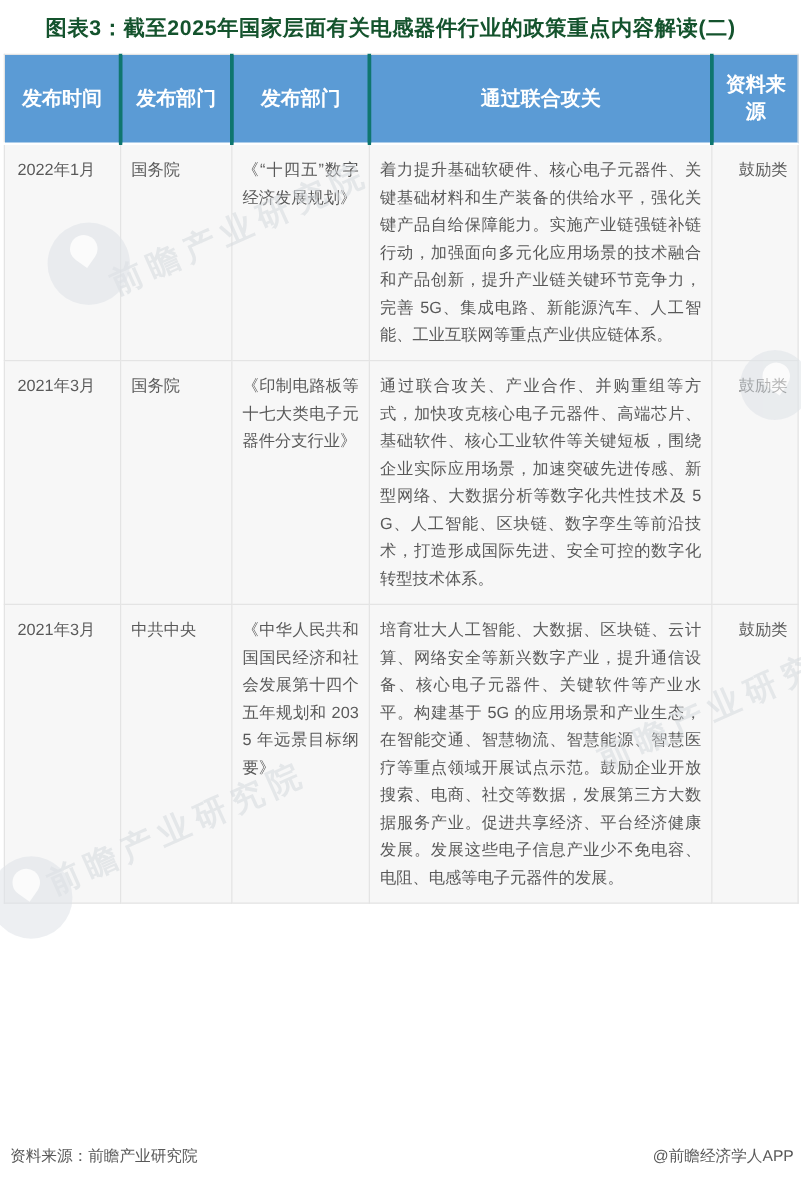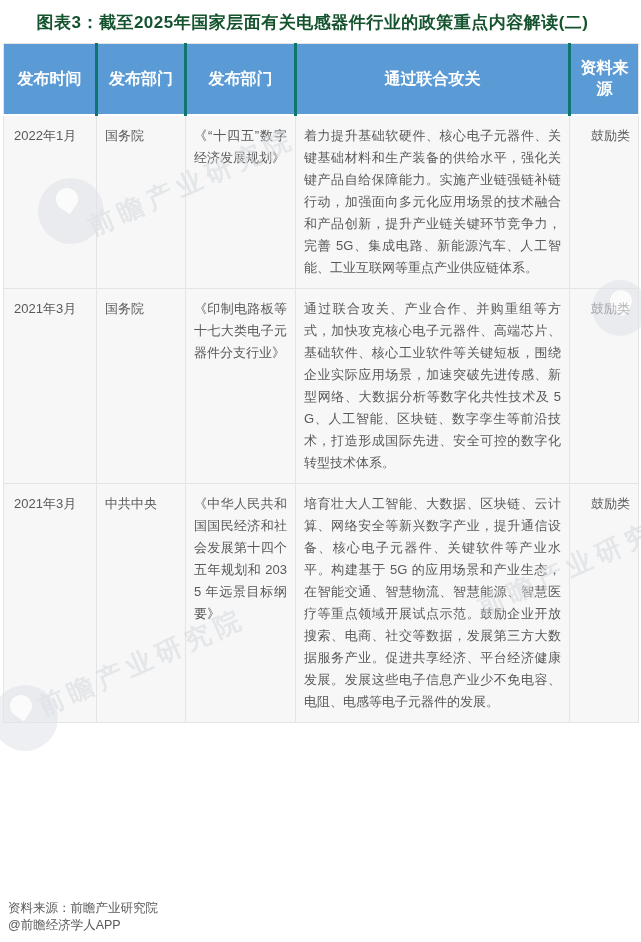--- a/index.html
+++ b/index.html
@@ -49,21 +49,20 @@
   td.date { padding-left: 10px; text-align: left; white-space: nowrap; }
   td.dept, td.policy-name, td.content { text-align: justify; word-break: break-all; }
   td.nature { text-align: right; padding-left: 9px; }
   .footer {
     position: absolute;
     left: 8px; right: 6px; bottom: 8px;
     display: flex;
     justify-content: space-between;
     font-size: 12.5px;
     color: #595959;
-    flex-direction: column;
   }
   
   .wm {
     position: absolute;
     pointer-events: none;
     z-index: 5;
   }
   .wm-text {
     color: #d6dade;
     opacity: 0.55;

